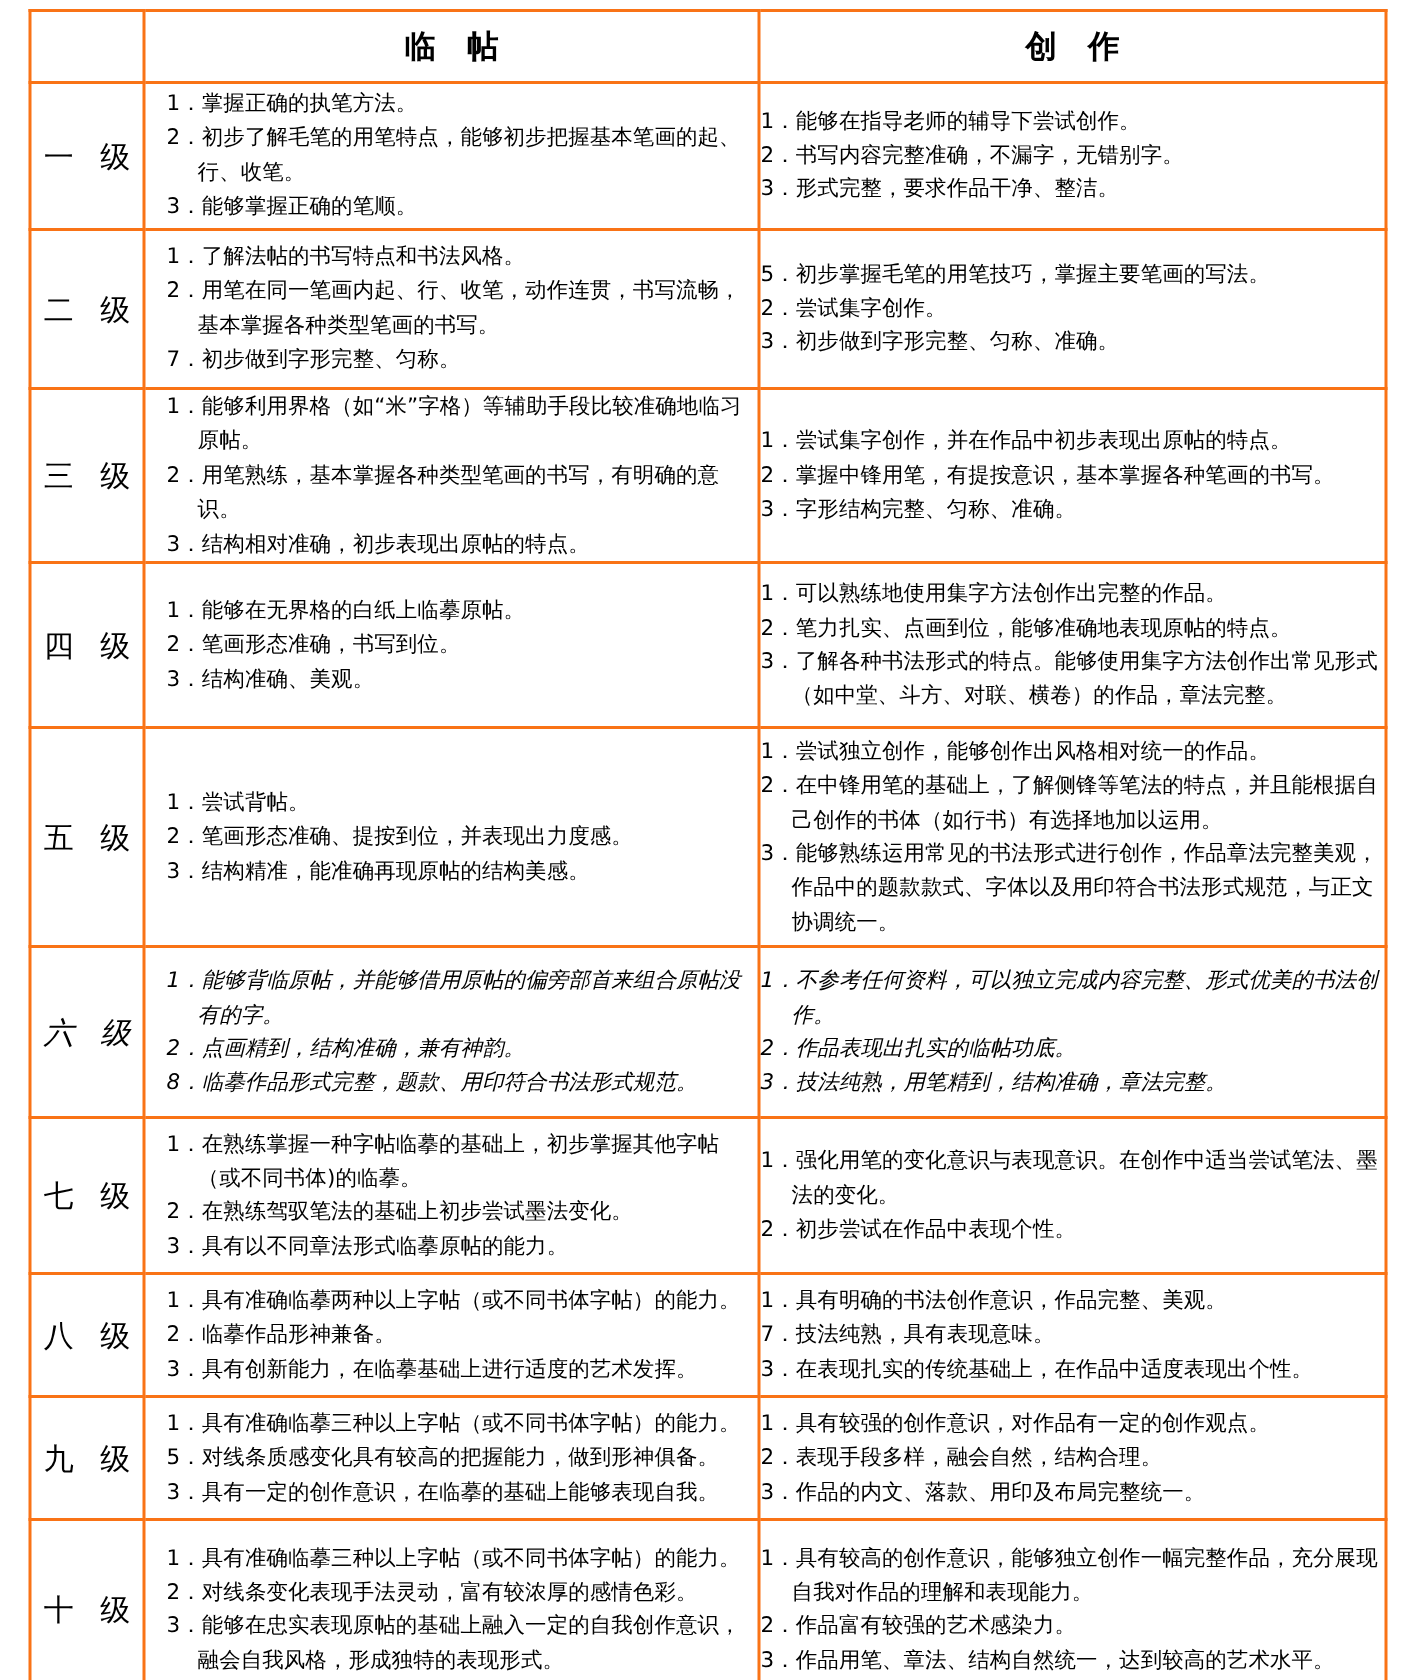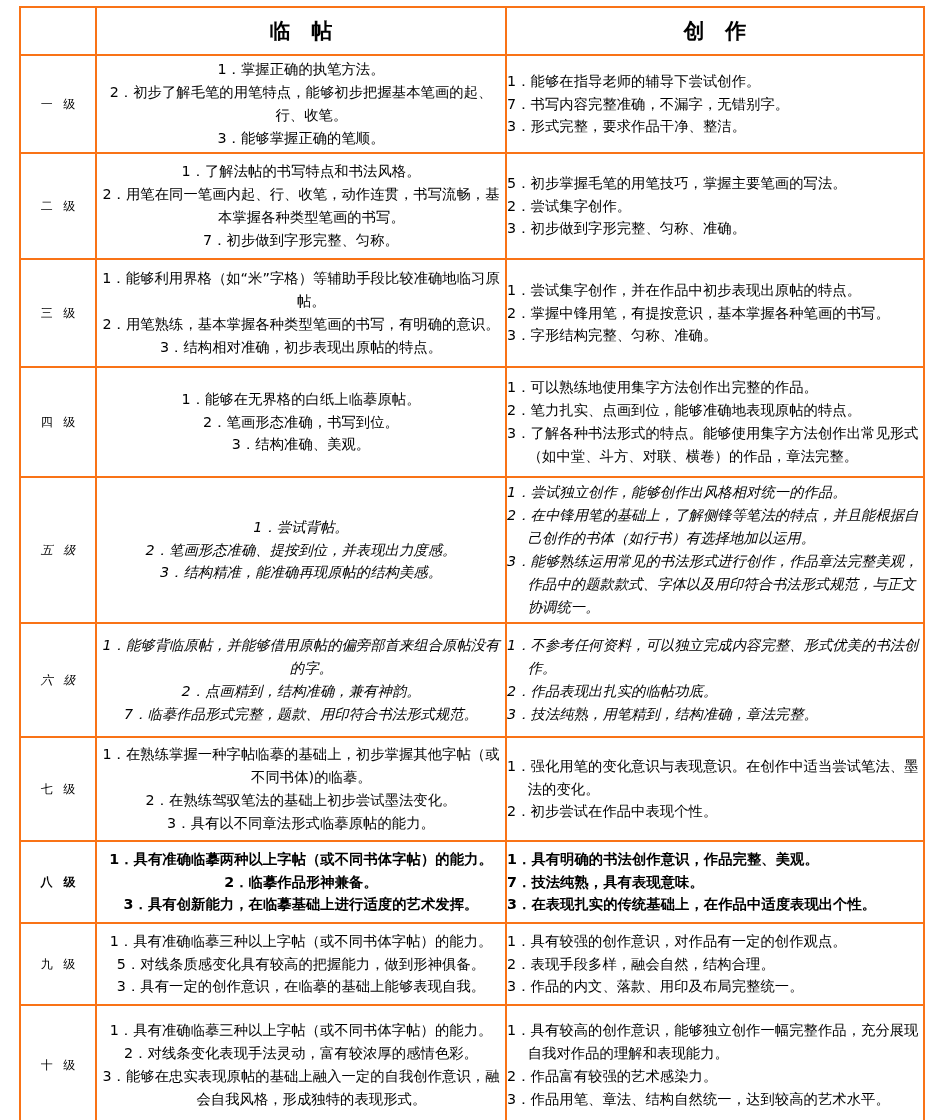--- a/index.html
+++ b/index.html
@@ -54,34 +54,34 @@
     letter-spacing: 0.32em;
     text-indent: 0.32em;
     height: 46px;
     line-height: 46px;
     font-family: "DejaVu Sans", "Liberation Sans", sans-serif;
   }
 
   
   .level-cell {
     text-align: center;
-    font-size: 12px;
+    font-size: 20px;
     letter-spacing: 0.28em;
     text-indent: 0.28em;
     white-space: nowrap;
     margin-left: 32px;
   }
 
   
   .content-cell {
     padding: 7px 8px 7px 9px;
     vertical-align: middle;
   }
   .content-cell.pad-left-more {
-    text-align: center;
+    padding-left: 14px;
   }
 
   ol.items {
     list-style: none;
     margin: 0;
     padding: 0;
   }
   ol.items > li {
     font-size: 14.3px;
     line-height: 1.60;
@@ -90,24 +90,24 @@
     margin: 0;
     letter-spacing: 0.005em;
     word-break: break-all;
   }
 
   
   tr.r1 td { height: 96px; }
   tr.r2 td { height: 104px; }
   tr.r3 td { height: 106px; }
   tr.r4 td { height: 108px; }
-  tr.r5 td { height: 144px; font-style: italic; }
+  tr.r5 td { height: 144px; }
   tr.r6 td { height: 112px; font-style: italic; }
   tr.r7 td { height: 102px; }
-  tr.r8 td { height: 80px; font-weight: bold; }
+  tr.r8 td { height: 80px; }
   tr.r9 td { height: 80px; }
   tr.r10 td { height: 118px; }
 </style>
 </head>
 <body>
 
 <div class="page">
   <table class="grade-table">
     <colgroup>
       <col class="col-level">
@@ -126,21 +126,21 @@
         <td class="content-cell pad-left-more">
           <ol class="items">
             <li>1．掌握正确的执笔方法。</li>
             <li>2．初步了解毛笔的用笔特点，能够初步把握基本笔画的起、行、收笔。</li>
             <li>3．能够掌握正确的笔顺。</li>
           </ol>
         </td>
         <td class="content-cell">
           <ol class="items">
             <li>1．能够在指导老师的辅导下尝试创作。</li>
-            <li>7．书写内容完整准确，不漏字，无错别字。</li>
+            <li>2．书写内容完整准确，不漏字，无错别字。</li>
             <li>3．形式完整，要求作品干净、整洁。</li>
           </ol>
         </td>
       </tr>
 
       <tr class="r2">
         <td class="level-cell">二 级</td>
         <td class="content-cell pad-left-more">
           <ol class="items">
             <li>1．了解法帖的书写特点和书法风格。</li>
@@ -210,21 +210,21 @@
           </ol>
         </td>
       </tr>
 
       <tr class="r6">
         <td class="level-cell">六 级</td>
         <td class="content-cell pad-left-more">
           <ol class="items">
             <li>1．能够背临原帖，并能够借用原帖的偏旁部首来组合原帖没有的字。</li>
             <li>2．点画精到，结构准确，兼有神韵。</li>
-            <li>7．临摹作品形式完整，题款、用印符合书法形式规范。</li>
+            <li>8．临摹作品形式完整，题款、用印符合书法形式规范。</li>
           </ol>
         </td>
         <td class="content-cell">
           <ol class="items">
             <li>1．不参考任何资料，可以独立完成内容完整、形式优美的书法创作。</li>
             <li>2．作品表现出扎实的临帖功底。</li>
             <li>3．技法纯熟，用笔精到，结构准确，章法完整。</li>
           </ol>
         </td>
       </tr>

